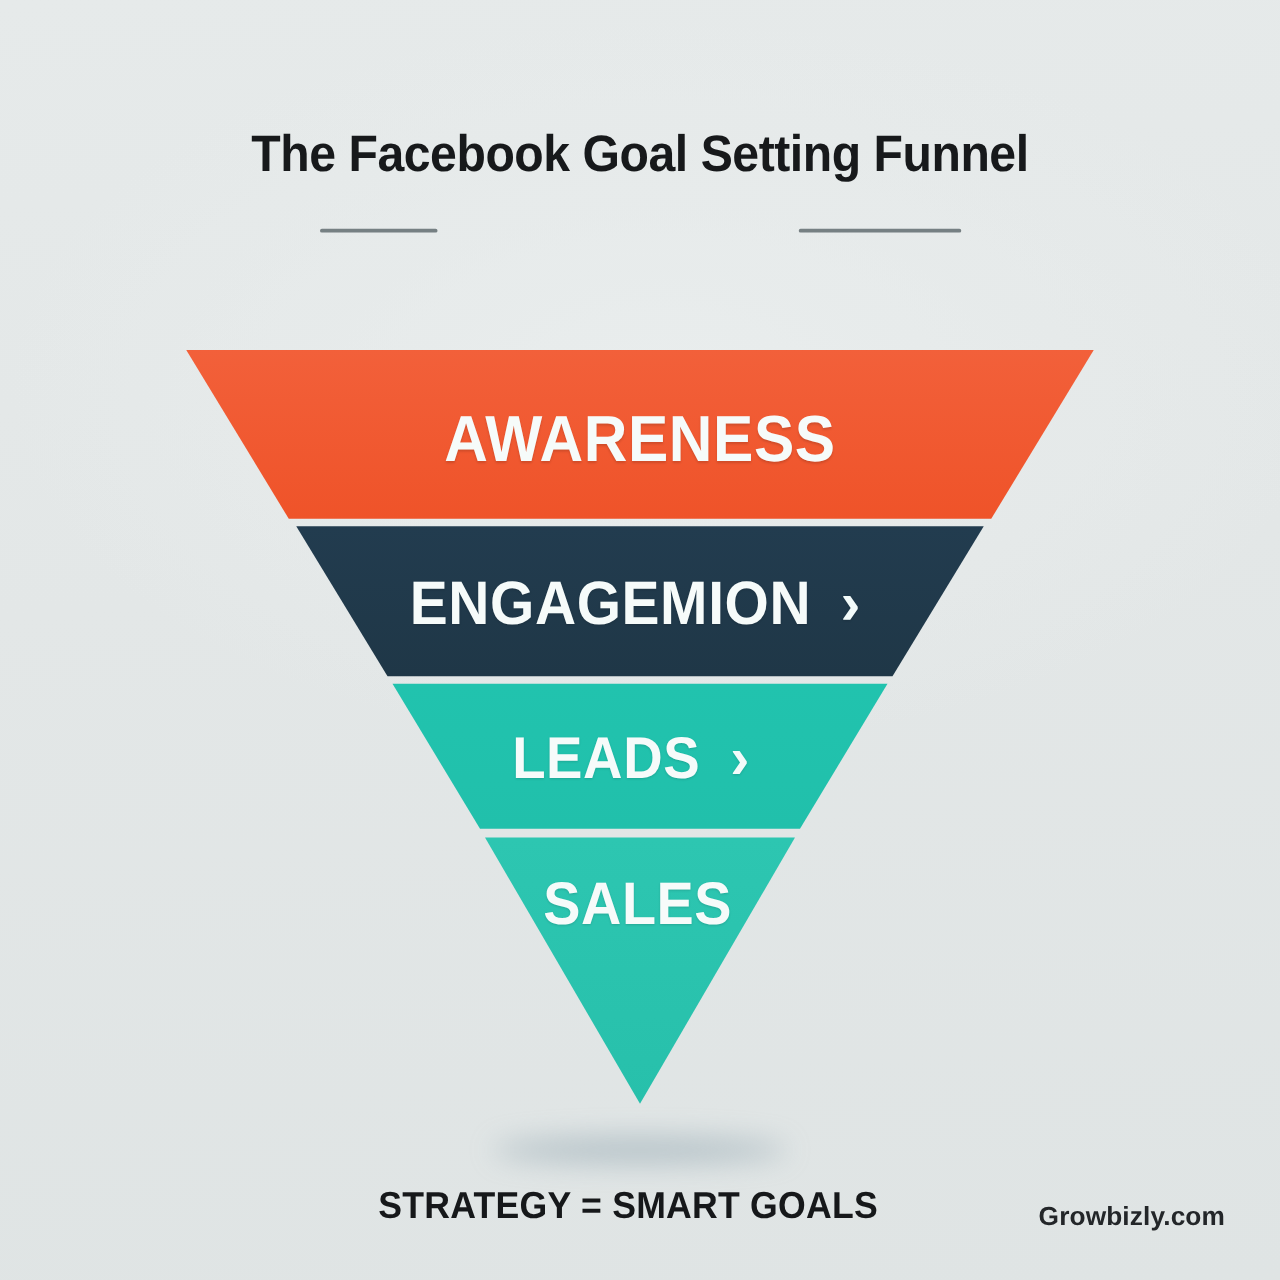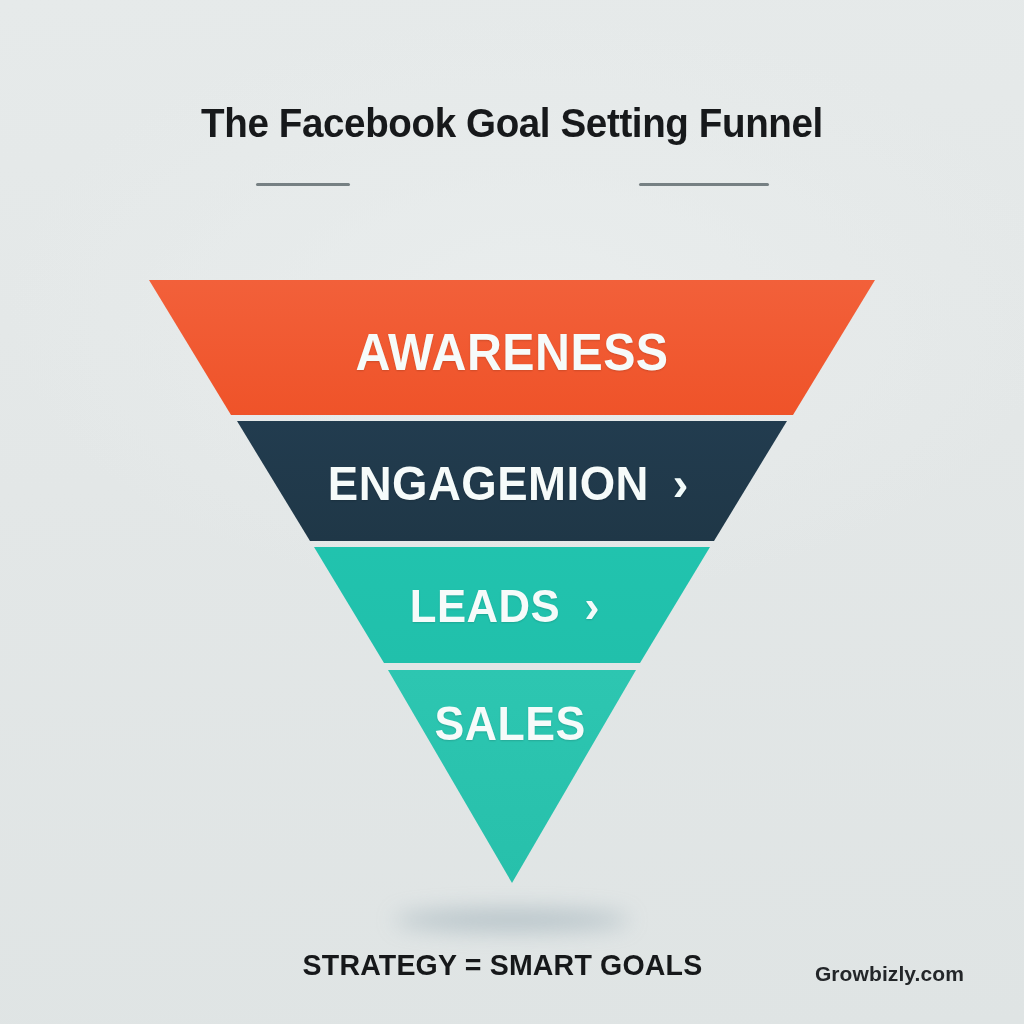--- a/index.html
+++ b/index.html
@@ -108,21 +108,21 @@
     font-family: "Liberation Sans", sans-serif;
     font-size: 30px;
     font-weight: 700;
     letter-spacing: 0.2px;
     color: #16181a;
     transform: scaleX(0.95) translateX(-10px);
     white-space: nowrap;
   }
   .watermark {
     position: absolute;
-    right: 60px;
+    right: 44px;
     top: 962px;
     font-family: "Liberation Sans", sans-serif;
     font-size: 21px;
     font-weight: 700;
     color: #232629;
     letter-spacing: 0.1px;
     white-space: nowrap;
   }
 </style>
 </head>

